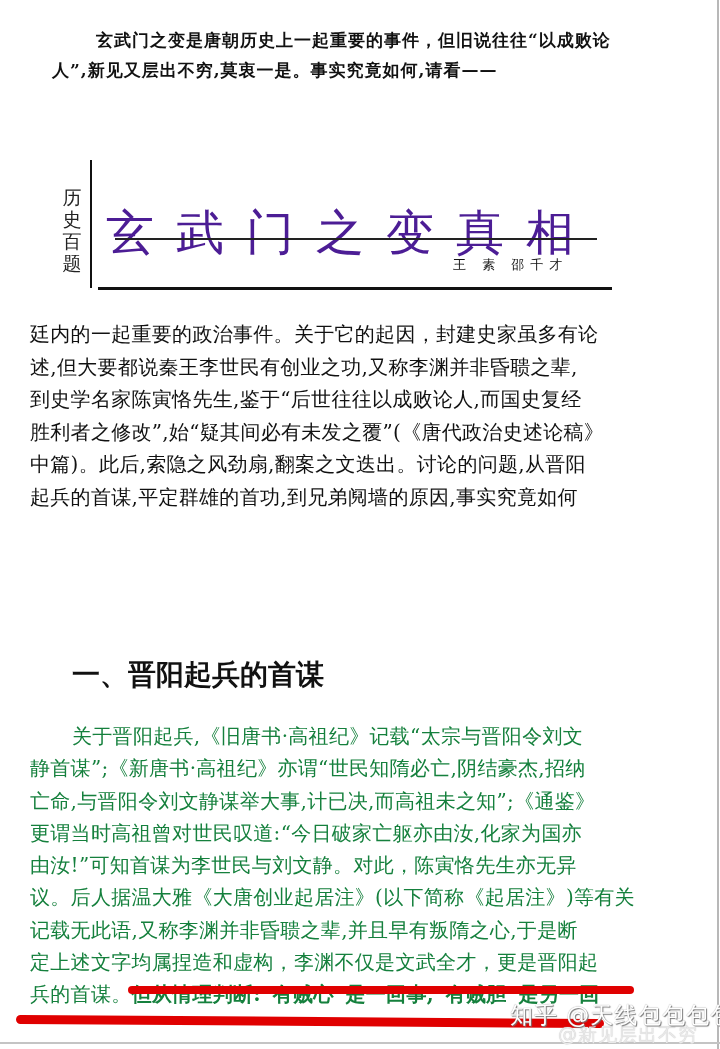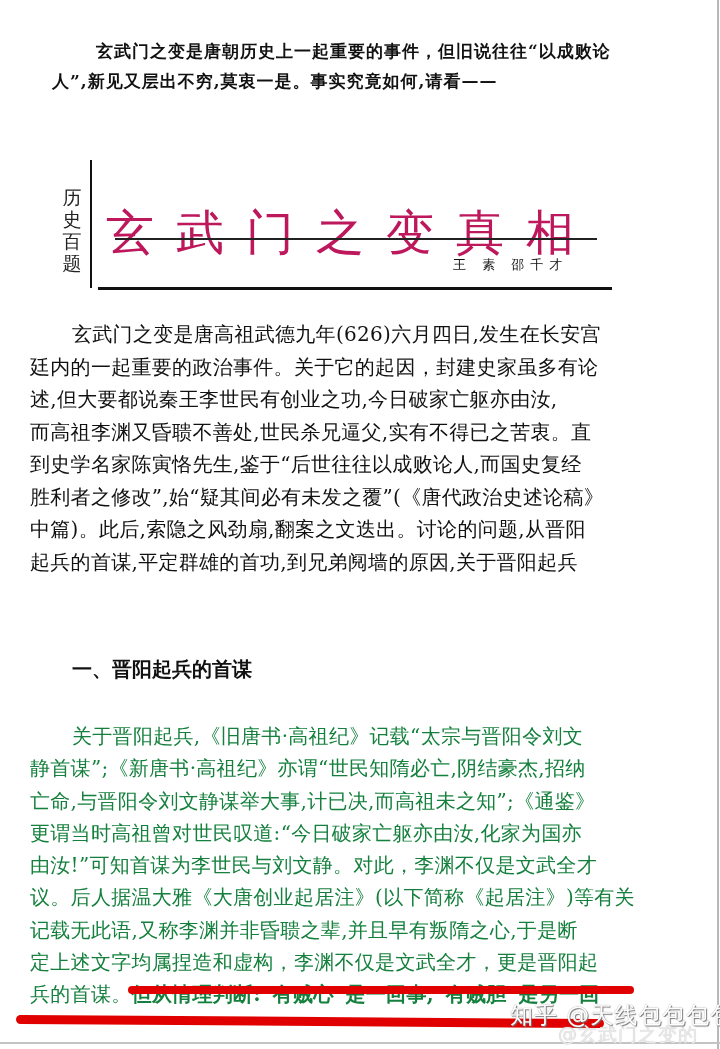--- a/index.html
+++ b/index.html
@@ -5,56 +5,56 @@
     html, body { margin: 0; padding: 0; }
     body {
       width: 720px; height: 1049px; position: relative; overflow: hidden;
       background: #ffffff; color: #111111;
       font-family: "DejaVu Sans", sans-serif;
     }
     .right-edge { position: absolute; left: 717px; top: 0; width: 2px; height: 1049px; background: #b8b8b8; }
     .bottom-edge { position: absolute; left: 0; top: 1042px; width: 720px; height: 2px; background: #c4c4c4; }
 
     .intro {
-      position: absolute; left: 52px; top: 36px; width: 600px;
+      position: absolute; left: 52px; top: 25px; width: 600px;
       font-family: "DejaVu Serif", serif; font-size: 17px; line-height: 30px;
       font-weight: bold; letter-spacing: 1px;
     }
     .intro .line { white-space: nowrap; }
     .intro .line.first { padding-left: 44px; }
 
     .header-box { position: absolute; left: 40px; top: 160px; width: 580px; height: 130px; }
     .vbar { position: absolute; left: 50px; top: 0; width: 2px; height: 128px; background: #111; }
     .column-label {
       position: absolute; left: 18px; top: 26px; width: 28px;
       font-size: 19px; line-height: 22px; text-align: center; color: #222;
     }
     .column-label span { display: block; }
     .title {
       position: absolute; left: 66px; top: 10px;
       font-family: "DejaVu Sans", sans-serif; font-size: 48px; line-height: 60px;
-      letter-spacing: 22px; color: #be185d; white-space: nowrap; font-weight: normal;
+      letter-spacing: 22px; color: #4c1d95; white-space: nowrap; font-weight: normal;
     }
     .title-rule { position: absolute; left: 75px; top: 78px; width: 482px; height: 2px; background: #222; }
     .authors {
       position: absolute; left: 413px; top: 96px;
       font-size: 13px; letter-spacing: 6px; white-space: nowrap; color: #111;
     }
     .bottom-rule { position: absolute; left: 58px; top: 127px; width: 514px; height: 3px; background: #111; }
 
     .body-text {
       position: absolute; left: 30px; top: 318px; width: 620px;
       font-family: "DejaVu Serif", serif; font-size: 20px; line-height: 32.5px;
       letter-spacing: 0.3px; color: #111;
     }
     .body-text .line { white-space: nowrap; height: 32.5px; }
     .body-text .indent { padding-left: 42px; }
     .section-heading {
       position: absolute; left: 72px; top: 656px;
-      font-family: "DejaVu Sans", sans-serif; font-weight: bold; font-size: 20px; color: #111;
+      font-family: "DejaVu Sans", sans-serif; font-weight: bold; font-size: 28px; color: #111;
     }
     .body-text2 {
       position: absolute; left: 30px; top: 688px; width: 620px;
       font-family: "DejaVu Serif", serif; font-size: 20px; line-height: 32.3px;
       letter-spacing: 0.3px; color: #15803d; margin-top: 32px;
     }
     .body-text2 .line { white-space: nowrap; height: 32.3px; }
     .body-text2 .indent { padding-left: 42px; }
     .bold-run { font-weight: bold; }
 
@@ -96,43 +96,41 @@
     <span>题</span>
   </div>
   <div class="vbar"></div>
   <h1 class="title">玄武门之变真相</h1>
   <div class="title-rule"></div>
   <div class="authors">王 素  邵千才</div>
   <div class="bottom-rule"></div>
 </div>
 
 <div class="body-text">
-  <div class="line indent">玄武门之变是唐高祖武德九年(626)六月四日,发生在长安宫</div>
   <div class="line">廷内的一起重要的政治事件。关于它的起因，封建史家虽多有论</div>
-  <div class="line">述,但大要都说秦王李世民有创业之功,今日破家亡躯亦由汝,</div>
-  <div class="line">而高祖李渊又昏聩不善处,世民杀兄逼父,实有不得已之苦衷。直</div>
+  <div class="line">述,但大要都说秦王李世民有创业之功,又称李渊并非昏聩之辈,</div>
   <div class="line">到史学名家陈寅恪先生,鉴于“后世往往以成败论人,而国史复经</div>
   <div class="line">胜利者之修改”,始“疑其间必有未发之覆”(《唐代政治史述论稿》</div>
   <div class="line">中篇)。此后,索隐之风劲扇,翻案之文迭出。讨论的问题,从晋阳</div>
-  <div class="line">起兵的首谋,平定群雄的首功,到兄弟阋墙的原因,关于晋阳起兵</div>
+  <div class="line">起兵的首谋,平定群雄的首功,到兄弟阋墙的原因,事实究竟如何</div>
 </div>
 
 <h2 class="section-heading" style="margin:0;">一、晋阳起兵的首谋</h2>
 
 <div class="body-text2">
   <div class="line indent">关于晋阳起兵,《旧唐书·高祖纪》记载“太宗与晋阳令刘文</div>
   <div class="line">静首谋”;《新唐书·高祖纪》亦谓“世民知隋必亡,阴结豪杰,招纳</div>
   <div class="line">亡命,与晋阳令刘文静谋举大事,计已决,而高祖未之知”;《通鉴》</div>
   <div class="line">更谓当时高祖曾对世民叹道:“今日破家亡躯亦由汝,化家为国亦</div>
-  <div class="line">由汝!”可知首谋为李世民与刘文静。对此，李渊不仅是文武全才</div>
+  <div class="line">由汝!”可知首谋为李世民与刘文静。对此，陈寅恪先生亦无异</div>
   <div class="line">议。后人据温大雅《大唐创业起居注》(以下简称《起居注》)等有关</div>
   <div class="line">记载无此语,又称李渊并非昏聩之辈,并且早有叛隋之心,于是断</div>
   <div class="line">定上述文字均属捏造和虚构，李渊不仅是文武全才，更是晋阳起</div>
   <div class="line">
     <span>兵的首谋。</span><span class="bold-run">但从情理判断:“有贼心”是一回事,“有贼胆”是另一回</span>
   </div>
 </div>
 
 <div class="red-mark-1"></div>
 <div class="red-mark-2"></div>
 
-<div class="watermark-shadow">@玄武门之变的</div>
+<div class="watermark-shadow">@新见层出不穷</div>
 <div class="watermark">知乎 @天线包包包包</div>
 
 </body></html>

